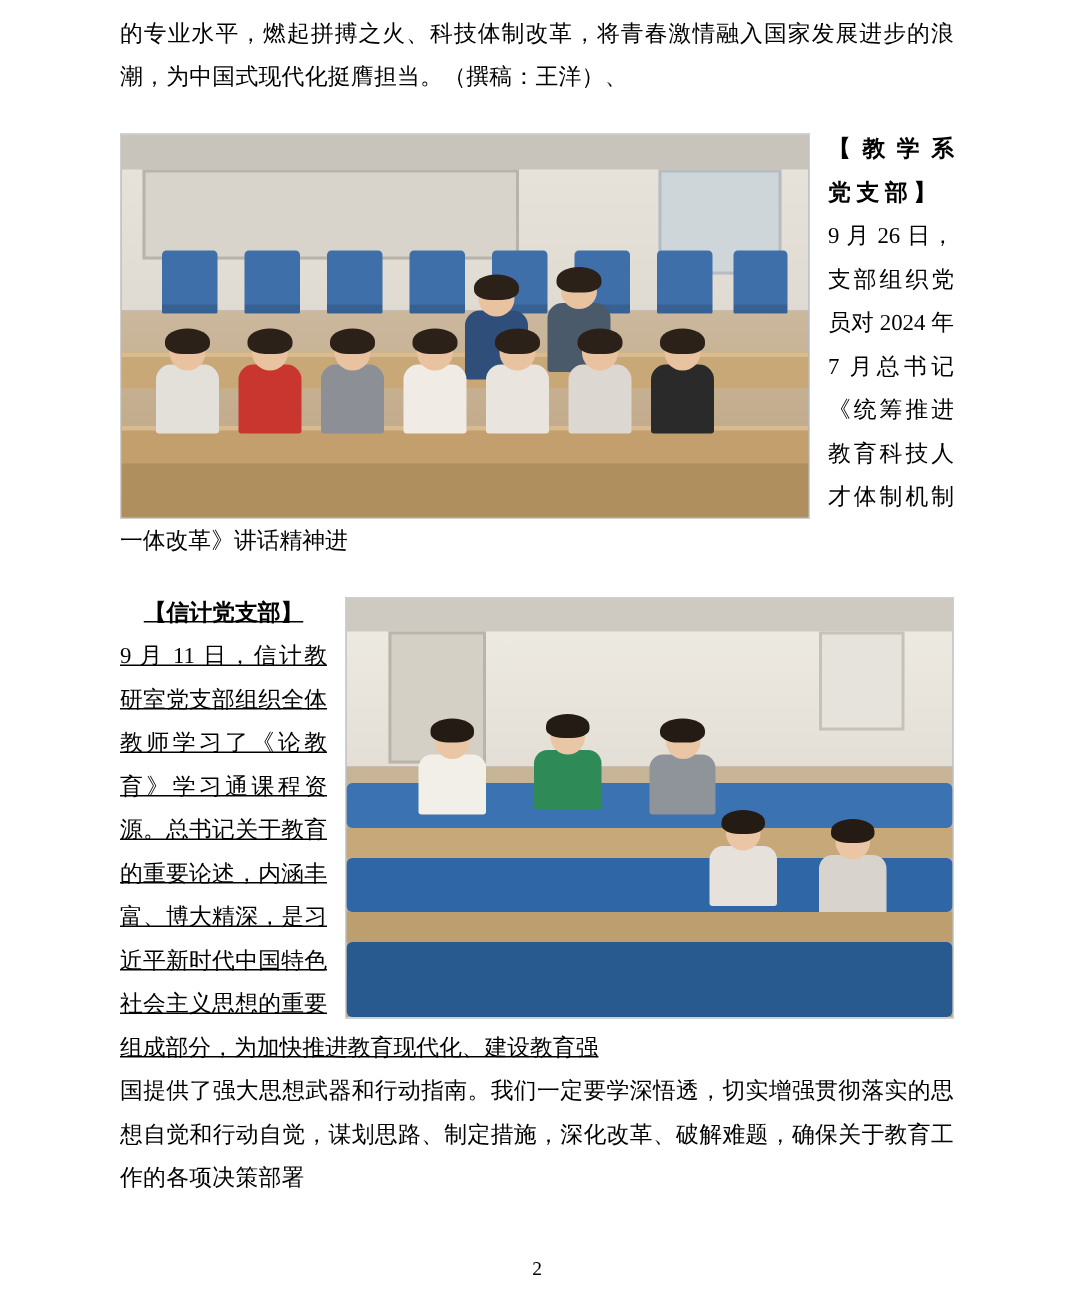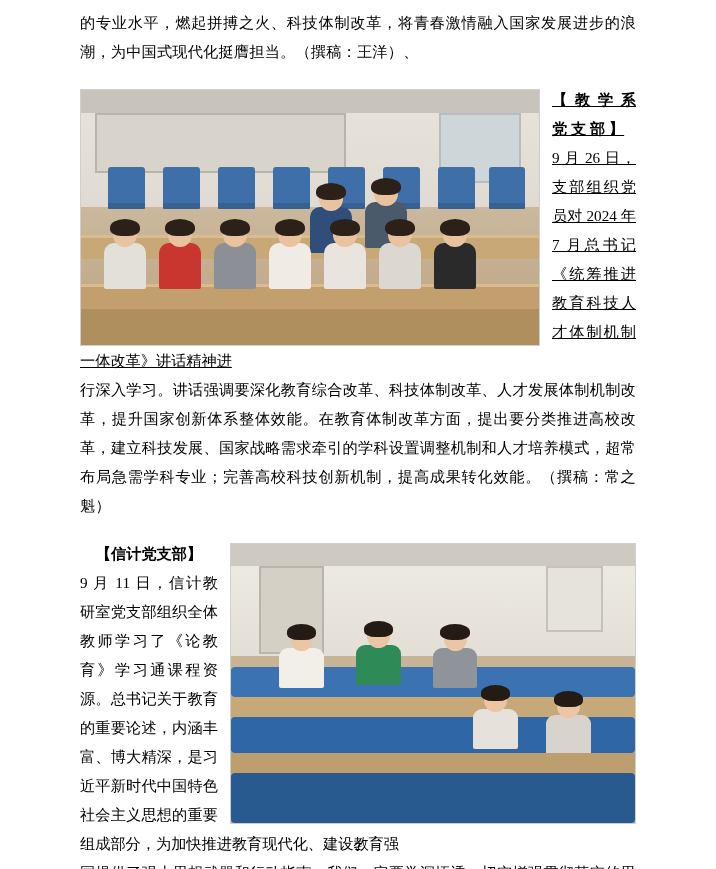--- a/index.html
+++ b/index.html
@@ -37,21 +37,20 @@
     padding-top: 8px;
   }
   .block-gap {
     height: 19px;
   }
 
   
   .fig-block-1 {
     position: relative;
     width: 556px;
-    text-decoration: underline;
   }
   .photo1 {
     float: left;
     width: 460px;
     height: 257px;
     margin-right: 12px;
     margin-top: 4px;
     border: 1px solid #cfcfcf;
     box-sizing: border-box;
     overflow: hidden;
@@ -65,20 +64,21 @@
     text-justify: inter-ideograph;
   }
   .bold-title {
     font-weight: bold;
   }
 
   
   .fig-block-2 {
     position: relative;
     width: 556px;
+    text-decoration: underline;
   }
   .photo2 {
     float: right;
     width: 406px;
     height: 281px;
     margin-left: 12px;
     margin-top: 4px;
     border: 1px solid #cfcfcf;
     box-sizing: border-box;
     overflow: hidden;
@@ -304,21 +304,20 @@
 
         <div class="p1-desk-front"></div>
       </div>
 
       <div class="narrow-col">
         <div class="bold-title">【 教 学 系 党 支 部 】</div>
         <div>9 月 26 日，支部组织党员对 2024 年 7 月总书记《统筹推进教育科技人才体制机制一体改革》讲话精神进</div>
       </div>
     </div>
 
-    <p>行深入学习。讲话强调要深化教育综合改革、科技体制改革、人才发展体制机制改革，提升国家创新体系整体效能。在教育体制改革方面，提出要分类推进高校改革，建立科技发展、国家战略需求牵引的学科设置调整机制和人才培养模式，超常布局急需学科专业；完善高校科技创新机制，提高成果转化效能。（撰稿：常之魁）</p>
 
     <div class="block-gap"></div>
 
     <div class="fig-block-2 clearfix">
 
       <div class="photo2">
         <div class="p2-wall"></div>
         <div class="p2-wall-band"></div>
         <div class="p2-door"></div>
         <div class="p2-ac"></div>

